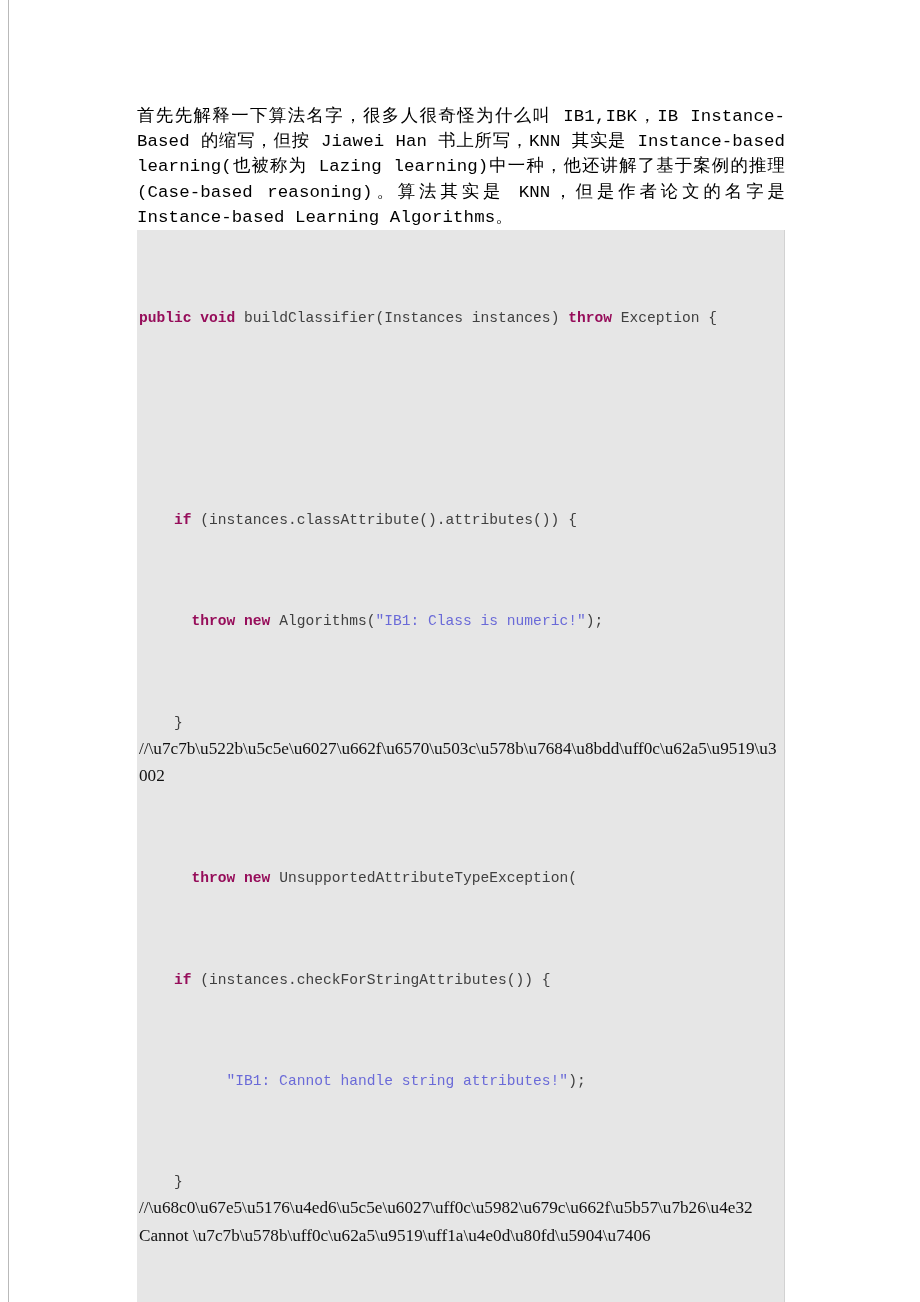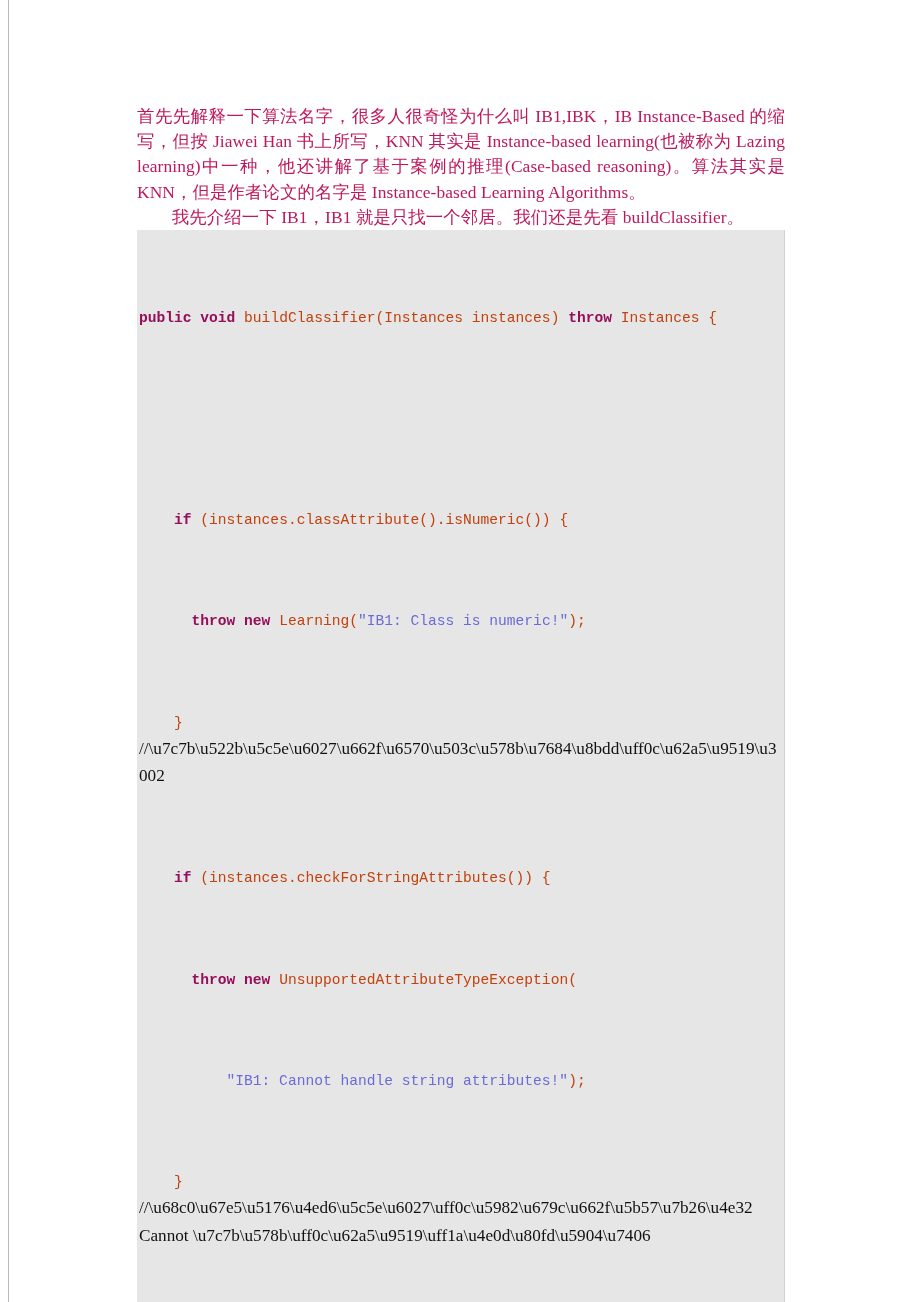--- a/index.html
+++ b/index.html
@@ -34,24 +34,24 @@
 
   .content {
     position: absolute;
     left: 137px;
     top: 104px;
     width: 648px;
   }
 
   
   .prose {
-    font-family: Liberation Serif, serif;
+    font-family: Liberation Mono, monospace;
     font-size: 17.4px;
     line-height: 25.2px;
-    color: #be185d;
+    color: #000000;
     text-align: justify;
     margin: 0;
     letter-spacing: 0.1px;
   }
   .prose.indent {
     text-indent: 2em;
   }
   .prose + .prose {
     margin-top: 0;
   }
@@ -77,57 +77,56 @@
     padding-left: 2px;
     box-sizing: border-box;
   }
   .codeblock .ln.blank {
     color: transparent;
   }
 
   
   .kw   { color: #960d5a; font-weight: bold; margin-top: 44px; }
   .str  { color: #6a6ad8; }
-  .plain { color: #c2410c; }
+  .plain { color: #404040; }
 
   
   .cn {
     font-family: "Liberation Serif", "DejaVu Serif", serif;
     font-size: 17.2px;
     color: #111;
   }
 </style>
 </head>
 <body>
 
 <div class="page">
 
   <div class="page-rule"></div>
 
   <div class="content">
 
     <p class="prose">首先先解释一下算法名字，很多人很奇怪为什么叫 IB1,IBK，IB Instance-Based 的缩写，但按 Jiawei Han 书上所写，KNN 其实是 Instance-based learning(也被称为 Lazing learning)中一种，他还讲解了基于案例的推理(Case-based reasoning)。算法其实是 KNN，但是作者论文的名字是 Instance-based Learning Algorithms。</p>
 
-    <p class="prose indent">我先介绍一下 IB1，IB1 就是只找一个邻居。我们还是先看 buildClassifier。</p>
 
     <div class="codeblock">
 
-      <span class="ln"><span class="kw">public void</span> <span class="plain">buildClassifier(Instances instances)</span> <span class="kw">throw</span> <span class="plain">Instances {</span></span>
+      <span class="ln"><span class="kw">public void</span> <span class="plain">buildClassifier(Instances instances)</span> <span class="kw">throw</span> <span class="plain">Exception {</span></span>
 
       <span class="ln blank">&nbsp;</span>
 
-      <span class="ln"><span class="plain">    </span><span class="kw">if</span> <span class="plain">(instances.classAttribute().isNumeric()) {</span></span>
+      <span class="ln"><span class="plain">    </span><span class="kw">if</span> <span class="plain">(instances.classAttribute().attributes()) {</span></span>
 
-      <span class="ln"><span class="plain">      </span><span class="kw">throw new</span> <span class="plain">Learning(</span><span class="str">"IB1: Class is numeric!"</span><span class="plain">);</span></span>
+      <span class="ln"><span class="plain">      </span><span class="kw">throw new</span> <span class="plain">Algorithms(</span><span class="str">"IB1: Class is numeric!"</span><span class="plain">);</span></span>
 
       <span class="ln"><span class="plain">    } </span><span class="cn">//\u7c7b\u522b\u5c5e\u6027\u662f\u6570\u503c\u578b\u7684\u8bdd\uff0c\u62a5\u9519\u3002</span></span>
 
+      <span class="ln"><span class="plain">      </span><span class="kw">throw new</span> <span class="plain">UnsupportedAttributeTypeException(</span></span>
+
       <span class="ln"><span class="plain">    </span><span class="kw">if</span> <span class="plain">(instances.checkForStringAttributes()) {</span></span>
-
-      <span class="ln"><span class="plain">      </span><span class="kw">throw new</span> <span class="plain">UnsupportedAttributeTypeException(</span></span>
 
       <span class="ln"><span class="plain">          </span><span class="str">"IB1: Cannot handle string attributes!"</span><span class="plain">);</span></span>
 
       <span class="ln"><span class="plain">    } </span><span class="cn">//\u68c0\u67e5\u5176\u4ed6\u5c5e\u6027\uff0c\u5982\u679c\u662f\u5b57\u7b26\u4e32 Cannot \u7c7b\u578b\uff0c\u62a5\u9519\uff1a\u4e0d\u80fd\u5904\u7406</span></span>
 
       
 
       
 
       

